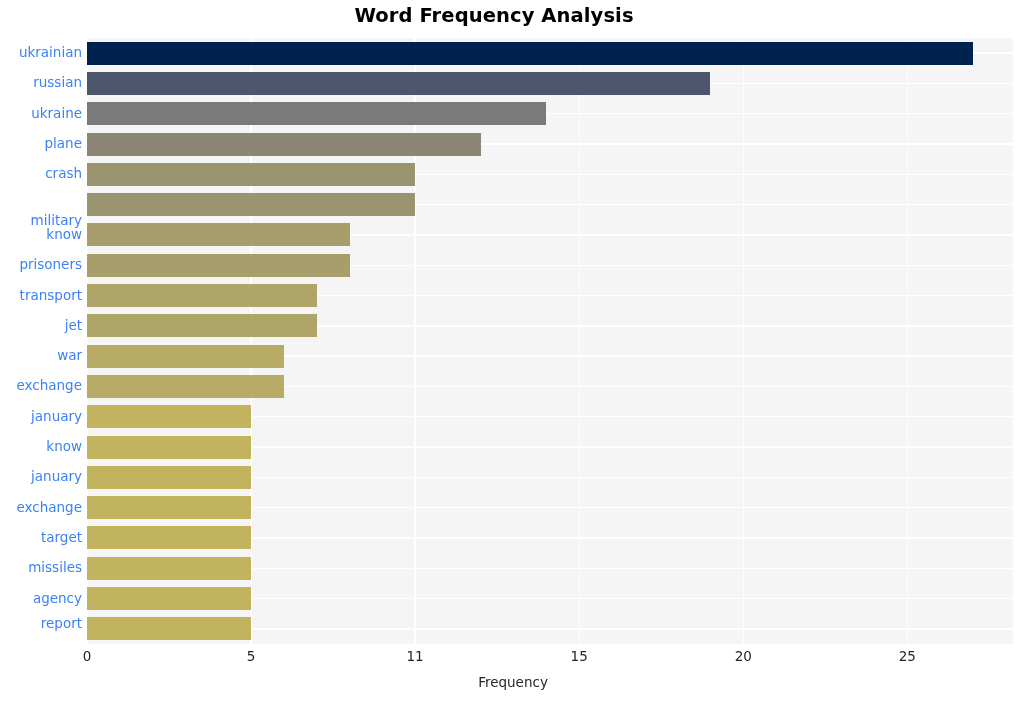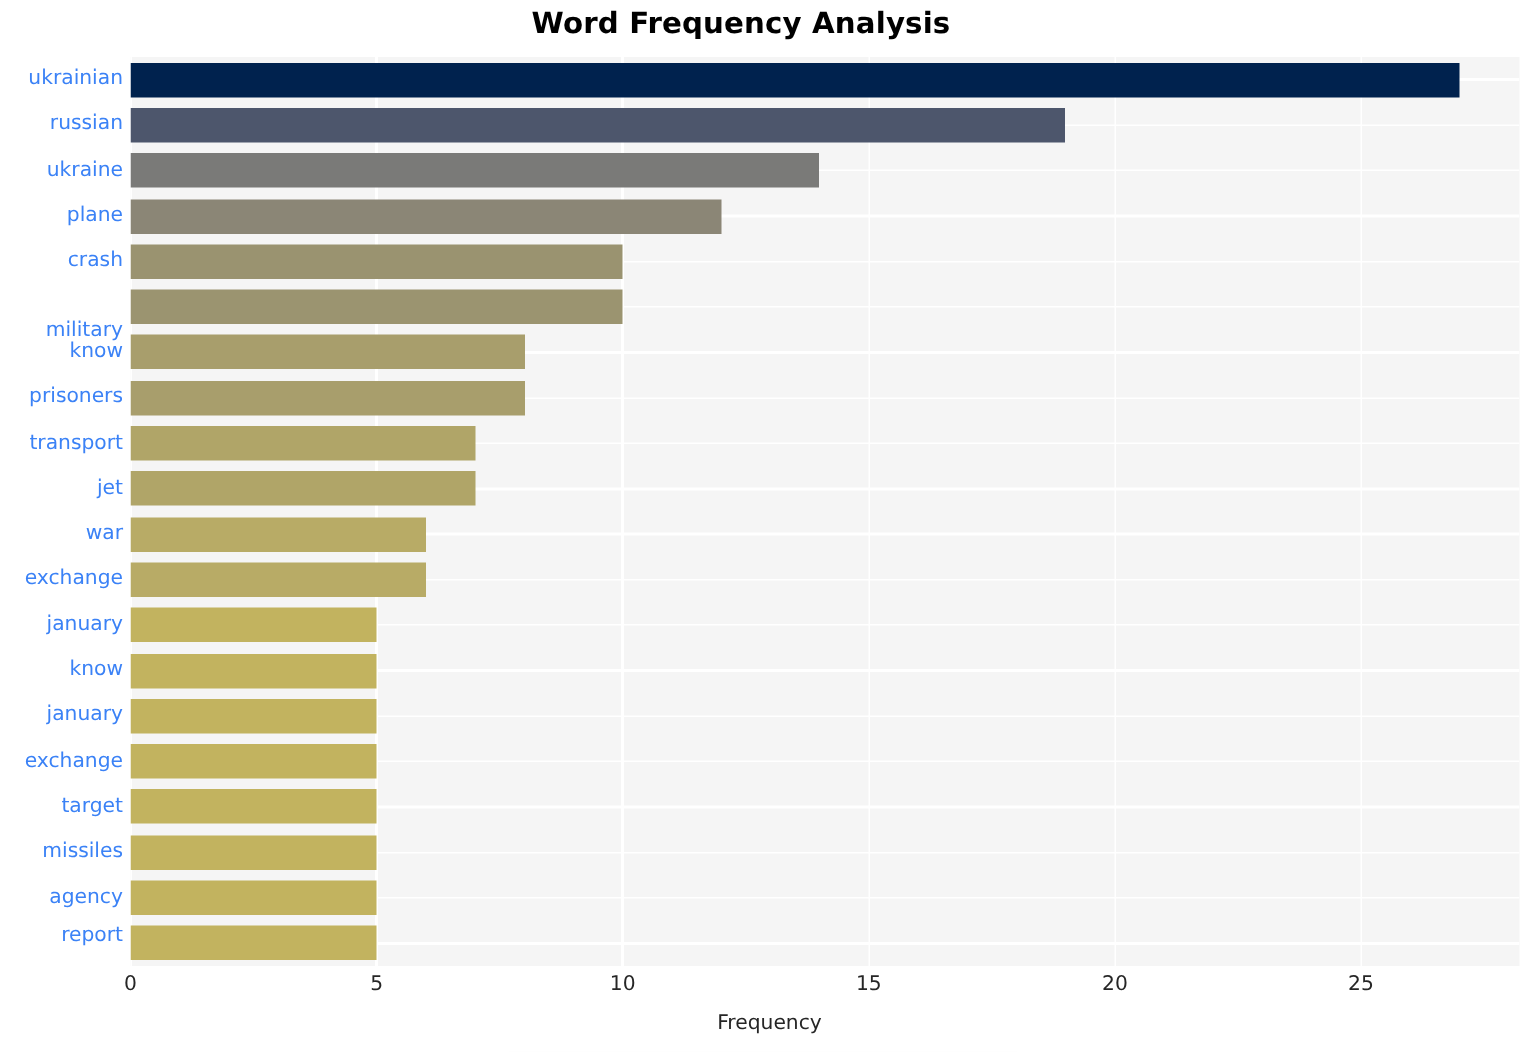--- a/index.html
+++ b/index.html
@@ -196,21 +196,21 @@
       <div class="ytick" style="top: 460.65px;">exchange</div>
       <div class="ytick" style="top: 490.95px;">target</div>
       <div class="ytick" style="top: 521.25px;">missiles</div>
       <div class="ytick" style="top: 551.55px;">agency</div>
       <div class="ytick" style="top: 577px;">report</div>
     </div>
 
   <div id="xlabels">
       <div class="xtick" style="left: 87px;">0</div>
       <div class="xtick" style="left: 251.068px;">5</div>
-      <div class="xtick" style="left: 415.136px;">10</div>
+      <div class="xtick" style="left: 415.136px;">11</div>
       <div class="xtick" style="left: 579.204px;">15</div>
       <div class="xtick" style="left: 743.272px;">20</div>
       <div class="xtick" style="left: 907.34px;">25</div>
     </div>
 
   <div id="xaxis-title">Frequency</div>
 
 </div>
 
 </body></html>

